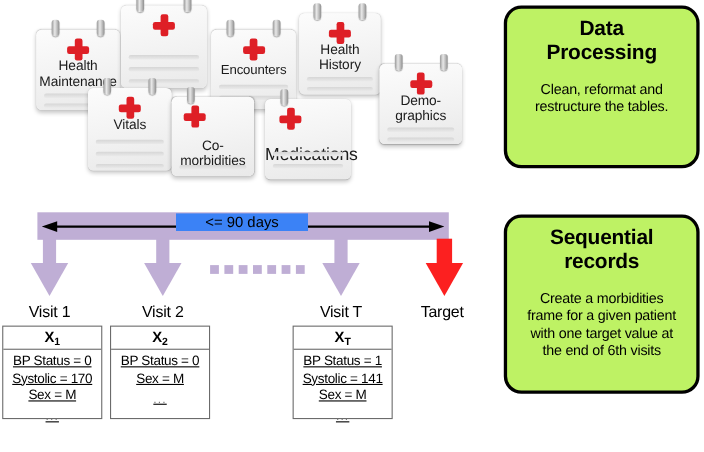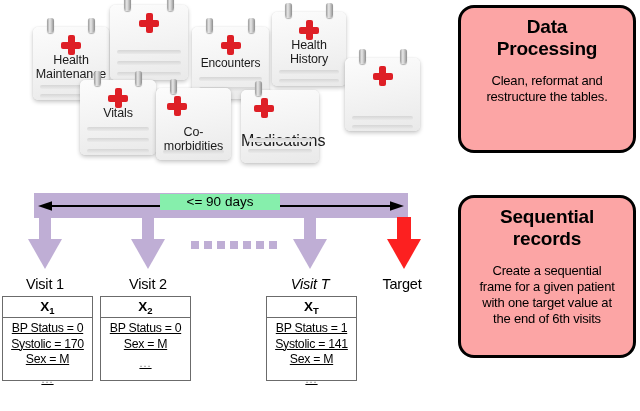--- a/index.html
+++ b/index.html
@@ -98,21 +98,21 @@
   #card-demographics       { left: 345px; top: 58px; width: 75px; height: 73px; }
   #card-vitals             { left: 80px;  top: 80px; width: 76px; height: 75px; }
   #card-comorbidities      { left: 156px; top: 88px; width: 75px; height: 72px; }
   #card-medications        { left: 241px; top: 90px; width: 78px; height: 73px; }
 
   
   .infobox {
     position: absolute;
     border: 3px solid #000;
     border-radius: 16px;
-    background: #fca5a5;
+    background: #bef264;
     box-sizing: border-box;
     text-align: center;
     padding: 8px 9px;
   }
   #box-data-processing { left: 458px; top: 5px;   width: 178px; height: 148px; }
   #box-sequential      { left: 458px; top: 195px; width: 178px; height: 163px; }
 
   .infobox .box-title {
     font-size: 19px;
     font-weight: bold;
@@ -133,21 +133,21 @@
     height: 25px;
     background: #bfaed5;
   }
   .tl-span-label {
     position: absolute;
     left: 160px;
     top: 194px;
     width: 120px;
     text-align: center;
     font-size: 13.5px;
-    background: #86efac;
+    background: #3b82f6;
     line-height: 16px;
     z-index: 4;
   }
   .tl-dblarrow {
     position: absolute;
     left: 38px;
     top: 201px;
     width: 366px;
     height: 10px;
     z-index: 3;
@@ -195,21 +195,21 @@
   .tl-label {
     position: absolute;
     top: 276px;
     width: 110px;
     text-align: center;
     font-size: 14.5px;
     letter-spacing: -0.2px;
   }
   #label-visit1 { left: -10px; }
   #label-visit2 { left: 93px; }
-  #label-visitT { left: 255px; font-style: italic; }
+  #label-visitT { left: 255px; }
   #label-target { left: 347px; }
 
   
   .ftable {
     position: absolute;
     top: 296px;
     width: 91px;
     height: 85px;
     border: 1.5px solid #6b6b6b;
     background: #fff;
@@ -297,20 +297,24 @@
         <span>History</span>
       </div>
       <div class="rule" style="top:58px"></div>
       <div class="rule" style="top:67px"></div>
     </div>
 
     <div class="card" id="card-demographics">
       <div class="ring left"></div>
       <div class="ring right"></div>
       <div class="cross"></div>
+      <div class="card-title wrap">
+        <span>Demo-</span><br>
+        <span>graphics</span>
+      </div>
       <div class="rule" style="top:58px"></div>
       <div class="rule" style="top:67px"></div>
     </div>
 
     <div class="card" id="card-vitals">
       <div class="ring left"></div>
       <div class="ring right"></div>
       <div class="cross"></div>
       <div class="card-title">Vitals</div>
       <div class="rule" style="top:47px"></div>
@@ -350,21 +354,21 @@
       <span>restructure the tables.</span>
     </div>
   </div>
 
   <div class="infobox" id="box-sequential">
     <div class="box-title">
       <span>Sequential</span><br>
       <span>records</span>
     </div>
     <div class="box-body">
-      <span>Create a sequential</span><br>
+      <span>Create a morbidities</span><br>
       <span>frame for a given patient</span><br>
       <span>with one target value at</span><br>
       <span>the end of 6th visits</span>
     </div>
   </div>
 
   <div>
 
     <div class="tl-bar"></div>
 

